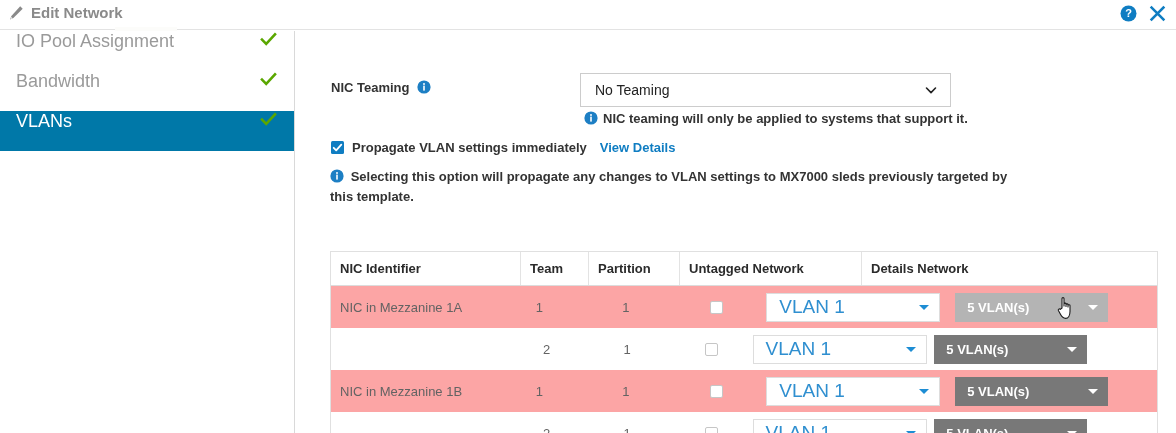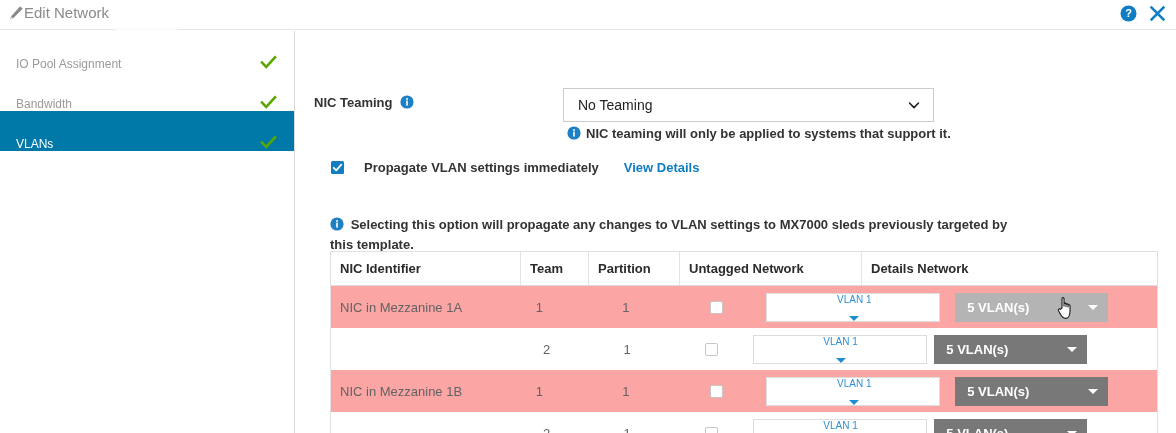--- a/index.html
+++ b/index.html
@@ -24,21 +24,22 @@
     height: 30px;
     background: #ffffff;
     border-bottom: 1px solid #e3e3e3;
     box-sizing: border-box;
   }
   .title-left {
     position: absolute;
     left: 8px; top: 4px;
     display: flex;
     align-items: center;
-    gap: 0;
+    gap: 7px;
+    font-weight: bold;
   }
   .pencil-icon { width: 16px; height: 16px; display: block; }
   .title-text {
     font-size: 15px;
     color: #8a8a8a;
     font-family: "Liberation Sans", sans-serif;
     white-space: nowrap;
   }
   .title-right {
     position: absolute;
@@ -63,24 +64,24 @@
     width: 295px;
     height: 402px;
     background: #ffffff;
     border-right: 1px solid #d9d9d9;
     box-sizing: border-box;
   }
   .side-item {
     position: relative;
     height: 40px;
     display: flex;
-    align-items: flex-end;
+    align-items: flex-start;
     padding: 0 0 0 16px;
     box-sizing: border-box;
-    font-size: 12px;
+    font-size: 18px;
     color: #9a9a9a;
     cursor: pointer;
   }
   .side-item.active {
     background: #0078a8;
     color: #ffffff;
     font-weight: normal;
   }
   .side-label { flex: 1; }
   .side-check {
@@ -95,24 +96,23 @@
   .main {
     position: absolute;
     left: 296px; top: 31px;
     width: 880px;
     height: 402px;
     background: #ffffff;
   }
 
   .nic-row {
     position: absolute;
-    left: 18px; top: 41px;
+    left: 35px; top: 41px;
     width: 640px;
     height: 40px;
-    margin-top: 15px;
   }
   .nic-label {
     position: absolute;
     left: 0; top: 8px;
     font-size: 13px;
     font-weight: bold;
     color: #333;
     white-space: nowrap;
   }
   .info-icon { width: 14px; height: 14px; display: inline-block; vertical-align: -2px; margin-left: 4px; }
@@ -145,43 +145,41 @@
     align-items: center;
     gap: 5px;
     white-space: nowrap;
   }
 
   .propagate-row {
     position: absolute;
     left: 35px; top: 109px;
     display: flex;
     align-items: center;
-    gap: 20px;
+    gap: 8px;
     font-size: 13px;
     font-weight: bold;
     color: #333;
-    margin-top: 20px;
   }
   .cb-checked { width: 13px; height: 13px; display: block; cursor: pointer; }
   .view-details {
     color: #0f7dc2;
     font-weight: bold;
     cursor: pointer;
     margin-left: 5px;
   }
 
   .select-note {
     position: absolute;
     left: 34px; top: 136px;
     width: 690px;
     font-size: 13px;
     font-weight: bold;
     color: #333;
     line-height: 20px;
-    margin-top: 48px;
   }
   .select-note .info-icon { margin-left: 0; margin-right: 3px; vertical-align: -2px; }
 
   
   .table {
     position: absolute;
     left: 34px; top: 188px;
     width: 828px;
     border: 1px solid #e0e0e0;
     border-bottom: none;
@@ -246,24 +244,23 @@
   .dd-untagged {
     width: 174px;
     height: 29px;
     border: 1px solid #dddddd;
     background: #ffffff;
     box-sizing: border-box;
     display: flex;
     align-items: center;
     justify-content: space-between;
     padding: 0 10px 0 12px;
-    font-size: 10px;
+    font-size: 19px;
     color: #2f8fd0;
     cursor: pointer;
-    flex-direction: column;
   }
   .tri-blue {
     width: 0; height: 0;
     border-left: 5px solid transparent;
     border-right: 5px solid transparent;
     border-top: 5px solid #1d8dd4;
   }
 
   .dd-tagged {
     width: 153px;

